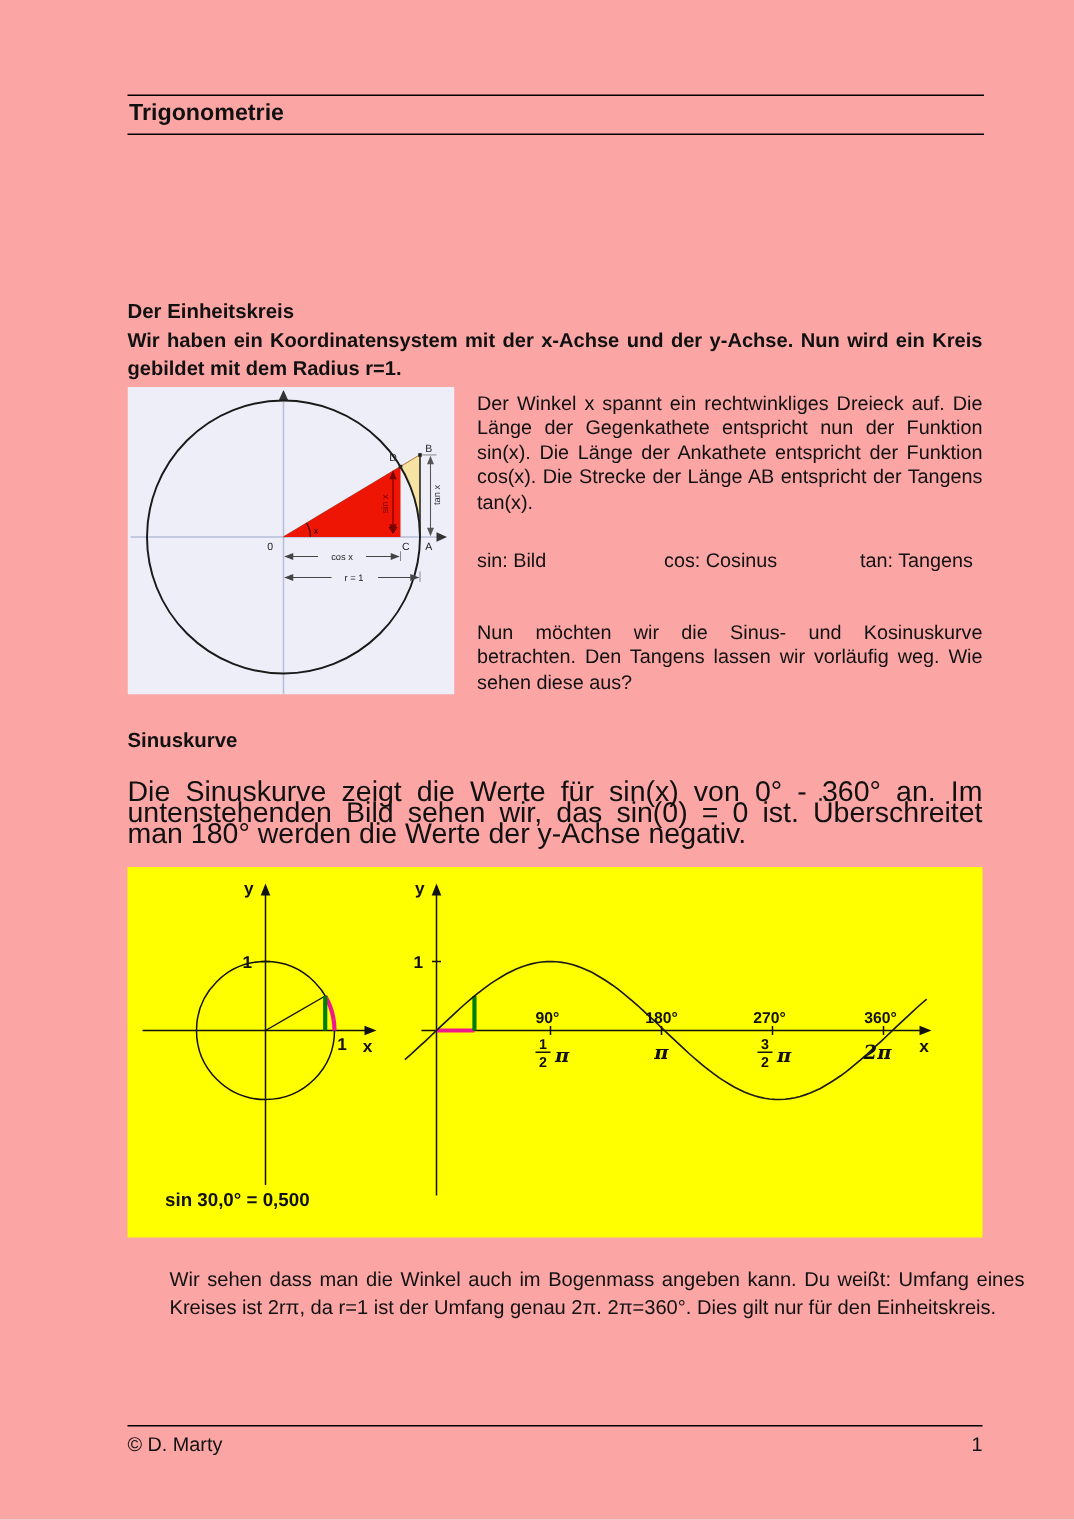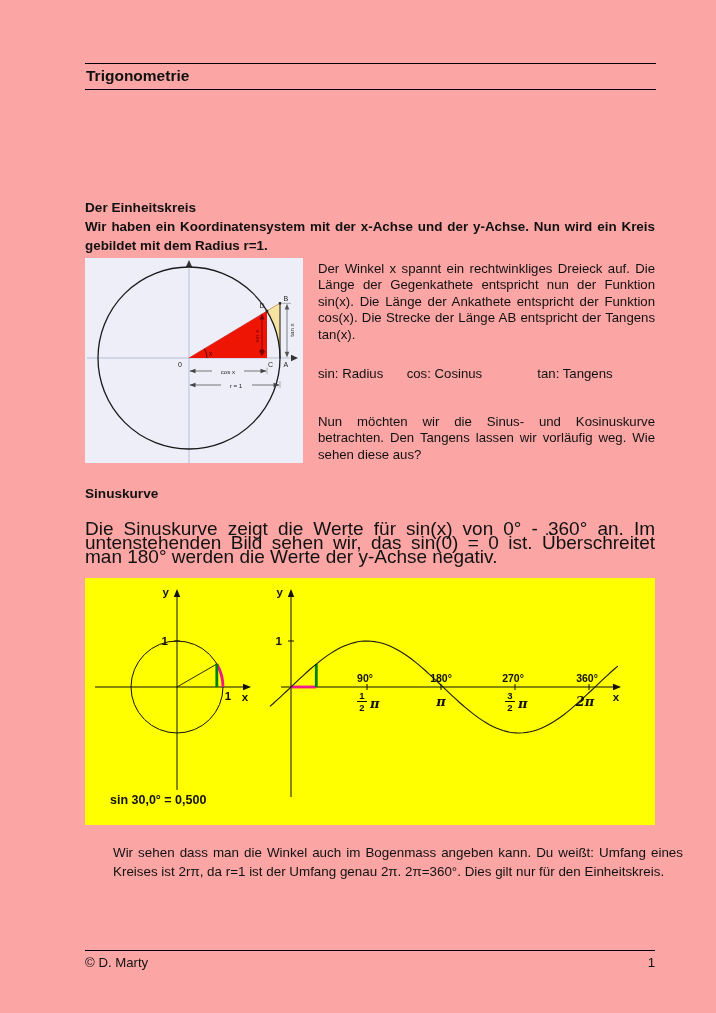--- a/index.html
+++ b/index.html
@@ -7,21 +7,21 @@
         font-family:"Liberation Sans",sans-serif;color:#111;}
   .abs{position:absolute;}
   .para{font-size:13.4px;line-height:19px;text-align:justify;}
   .para-tight{font-size:19px;line-height:14px;text-align:justify;}
   .heading{font-size:13.6px;font-weight:bold;}
   .titlebar{top:63px;left:85px;width:570px;border-top:1.6px solid #000;border-bottom:1.6px solid #000;
             padding:3px 0 4px 1px;font-size:15.5px;font-weight:bold;}
   .rightcol-para{font-size:13.2px;line-height:16.4px;text-align:justify;}
   .legend{font-size:13.2px;white-space:nowrap;}
   .legend .c1{display:inline-block;width:85px;}
-  .legend .c2{display:inline-block;width:127px;}
+  .legend .c2{display:inline-block;width:127px;margin-left:36px;}
   .footer-rule{top:950px;left:85px;width:570px;border-top:1.2px solid #000;}
   .footer-row{top:955px;left:85px;width:570px;display:flex;justify-content:space-between;font-size:13.2px;}
   .fig1{top:258px;left:85px;width:218px;height:205px;}
   .fig2{top:578px;left:85px;width:570px;height:247px;background:#ffff00;}
   svg{display:block;}
   text{font-family:"Liberation Sans",sans-serif;}
   .flab{font-size:7px;fill:#222;}
   .fdim{font-size:6.2px;fill:#222;}
   .cht-b{font-weight:bold;font-size:11.5px;fill:#111;}
   .cht-deg{font-weight:bold;font-size:10.5px;fill:#111;}
@@ -96,21 +96,21 @@
       <text x="185.5" y="108.5" class="flab" text-anchor="middle">C</text>
       <text x="198.5" y="108.5" class="flab">A</text>
       <text x="177" y="49.5" class="flab" text-anchor="middle">D</text>
       <text x="198.5" y="43" class="flab">B</text>
     </svg>
   </div>
 
   <div class="abs rightcol-para" style="top:261px;left:318px;width:337px;">Der Winkel x spannt ein rechtwinkliges Dreieck auf. Die Länge der Gegenkathete entspricht nun der Funktion sin(x). Die Länge der Ankathete entspricht der Funktion cos(x). Die Strecke der Länge AB entspricht der Tangens tan(x).</div>
 
   <div class="abs legend" style="top:366px;left:318px;width:337px;">
-    <span class="c1">sin: Radius</span>
+    <span class="c1">sin: Bild</span>
     <span class="c2">cos: Cosinus</span>
     <span>tan: Tangens</span>
   </div>
 
   <div class="abs rightcol-para" style="top:414px;left:318px;width:337px;">Nun möchten wir die Sinus- und Kosinuskurve betrachten. Den Tangens lassen wir vorläufig weg. Wie sehen diese aus?</div>
 
   <div class="abs heading" style="top:486px;left:85px;width:570px;">Sinuskurve</div>
 
   <div class="abs para-tight" style="top:522px;left:85px;width:570px;">Die Sinuskurve zeigt die Werte für sin(x) von 0° - 360° an. Im untenstehenden Bild sehen wir, das sin(0) = 0 ist. Überschreitet man 180° werden die Werte der y-Achse negativ.</div>
 

